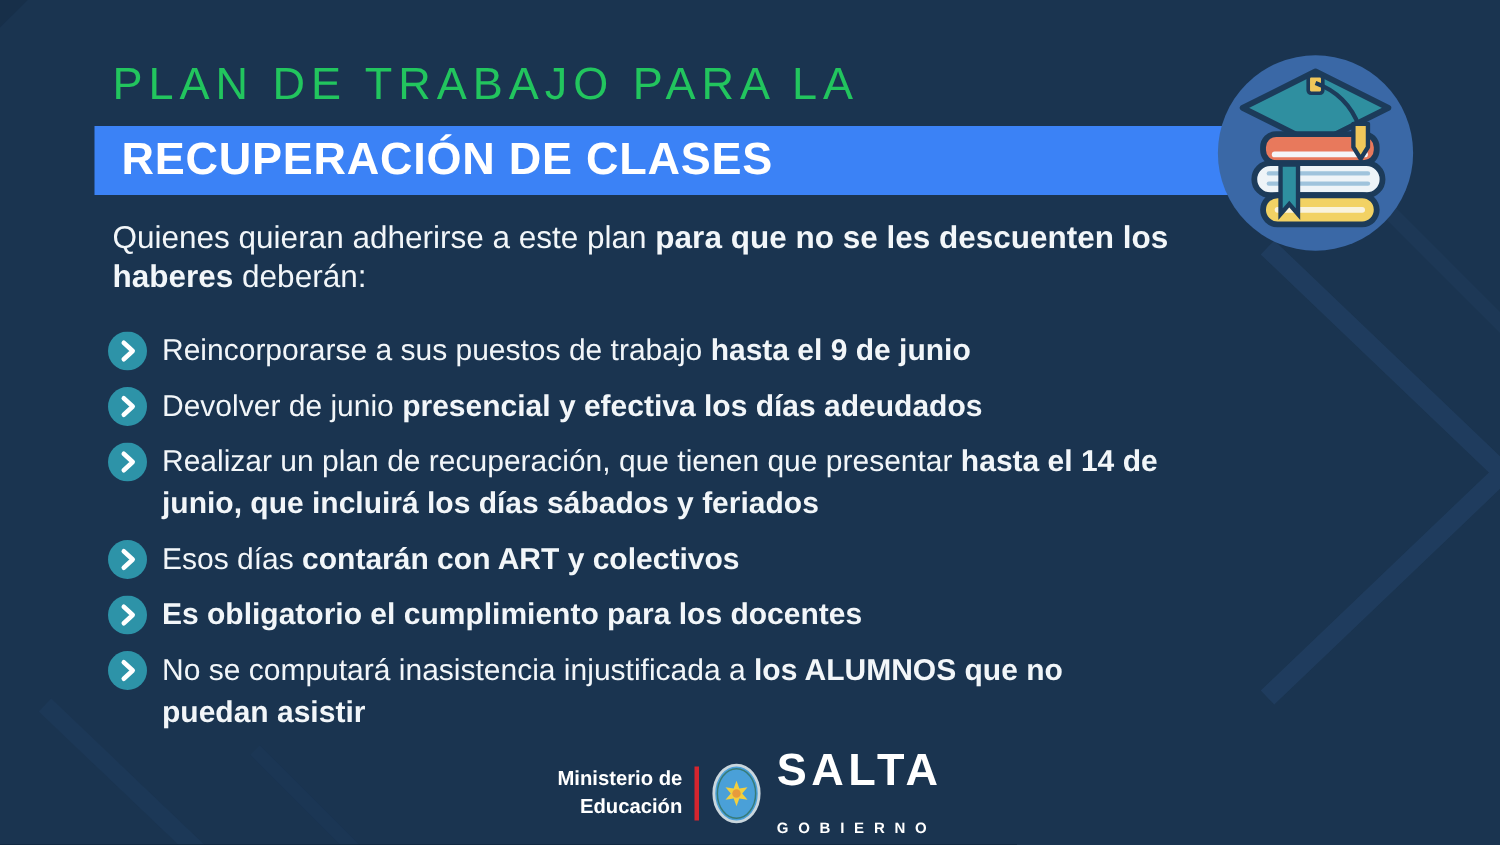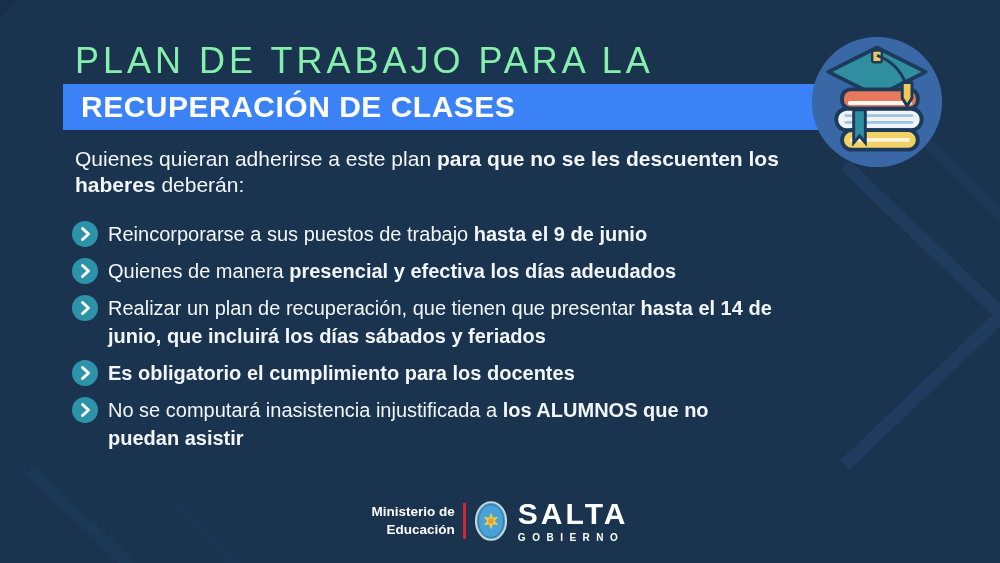--- a/index.html
+++ b/index.html
@@ -8,21 +8,21 @@
     width:1000px;height:563px;
     background:#1a3450;
     overflow:hidden;
     font-family:"Liberation Sans", sans-serif;
     color:#f2f6f9;
   }
   .bg-pattern{position:absolute;inset:0;z-index:0;}
   
   .title{
     position:absolute;left:75px;top:40px;z-index:1;
-    font-size:36px;font-weight:400;letter-spacing:4px;color:#86efac;
+    font-size:30px;font-weight:400;letter-spacing:4px;color:#22c55e;
     margin:0;white-space:nowrap;
   }
   .banner{
     position:absolute;left:63px;top:84px;z-index:1;
     width:767px;height:46px;
     background:#3b82f6;
     display:flex;align-items:center;
     padding-left:18px;box-sizing:border-box;
   }
   .banner span{
@@ -63,21 +63,21 @@
     text-align:right;font-size:13.5px;font-weight:700;line-height:1.35;color:#ffffff;
   }
   .divider{width:3px;height:36px;background:#d5252e;}
   .brand{display:flex;align-items:center;gap:10px;}
   .brand-emblem{width:34px;height:42px;}
   .brand-words{display:flex;flex-direction:column;align-items:flex-start;}
   .brand-name{
     font-size:30px;font-weight:700;letter-spacing:3px;color:#ffffff;line-height:1;
   }
   .brand-sub{
-    font-size:10px;font-weight:700;letter-spacing:6.5px;color:#ffffff;margin-top:3px;
+    font-size:10px;font-weight:700;letter-spacing:6.5px;color:#ffffff;margin-top:18px;
   }
 </style>
 </head>
 <body>
 
 <div class="canvas">
 
   <svg class="bg-pattern" width="1000" height="563" viewBox="0 0 1000 563" aria-hidden="true">
     <polyline points="845,165 1002,315 845,465" fill="none" stroke="#2a4e77" stroke-width="13" opacity="0.35"></polyline>
     <polyline points="905,120 1010,225" fill="none" stroke="#2a4e77" stroke-width="10" opacity="0.18"></polyline>
@@ -124,28 +124,35 @@
           <circle cx="13" cy="13" r="13" fill="#2d93a8"></circle>
           <polyline points="10.5,7.5 16.5,13 10.5,18.5" fill="none" stroke="#ffffff" stroke-width="3" stroke-linecap="round" stroke-linejoin="round"></polyline>
         </svg>
       <span class="btext"><span>Reincorporarse a sus puestos de trabajo </span><b>hasta el 9 de junio</b></span>
     </li>
     <li>
       <svg class="chev" viewBox="0 0 26 26" aria-hidden="true">
           <circle cx="13" cy="13" r="13" fill="#2d93a8"></circle>
           <polyline points="10.5,7.5 16.5,13 10.5,18.5" fill="none" stroke="#ffffff" stroke-width="3" stroke-linecap="round" stroke-linejoin="round"></polyline>
         </svg>
-      <span class="btext"><span>Quienes de manera </span><b>presencial y efectiva los días adeudados</b></span>
+      <span class="btext"><span>Devolver de junio </span><b>presencial y efectiva los días adeudados</b></span>
     </li>
     <li>
       <svg class="chev" viewBox="0 0 26 26" aria-hidden="true">
           <circle cx="13" cy="13" r="13" fill="#2d93a8"></circle>
           <polyline points="10.5,7.5 16.5,13 10.5,18.5" fill="none" stroke="#ffffff" stroke-width="3" stroke-linecap="round" stroke-linejoin="round"></polyline>
         </svg>
       <span class="btext w670"><span>Realizar un plan de recuperación, que tienen que presentar </span><b>hasta el 14 de junio, que incluirá los días sábados y feriados</b></span>
+    </li>
+    <li>
+      <svg class="chev" viewBox="0 0 26 26" aria-hidden="true">
+          <circle cx="13" cy="13" r="13" fill="#2d93a8"></circle>
+          <polyline points="10.5,7.5 16.5,13 10.5,18.5" fill="none" stroke="#ffffff" stroke-width="3" stroke-linecap="round" stroke-linejoin="round"></polyline>
+        </svg>
+      <span class="btext"><span>Esos días </span><b>contarán con ART y colectivos</b></span>
     </li>
     <li>
       <svg class="chev" viewBox="0 0 26 26" aria-hidden="true">
           <circle cx="13" cy="13" r="13" fill="#2d93a8"></circle>
           <polyline points="10.5,7.5 16.5,13 10.5,18.5" fill="none" stroke="#ffffff" stroke-width="3" stroke-linecap="round" stroke-linejoin="round"></polyline>
         </svg>
       <span class="btext"><b>Es obligatorio el cumplimiento para los docentes</b></span>
     </li>
     <li>
       <svg class="chev" viewBox="0 0 26 26" aria-hidden="true">

